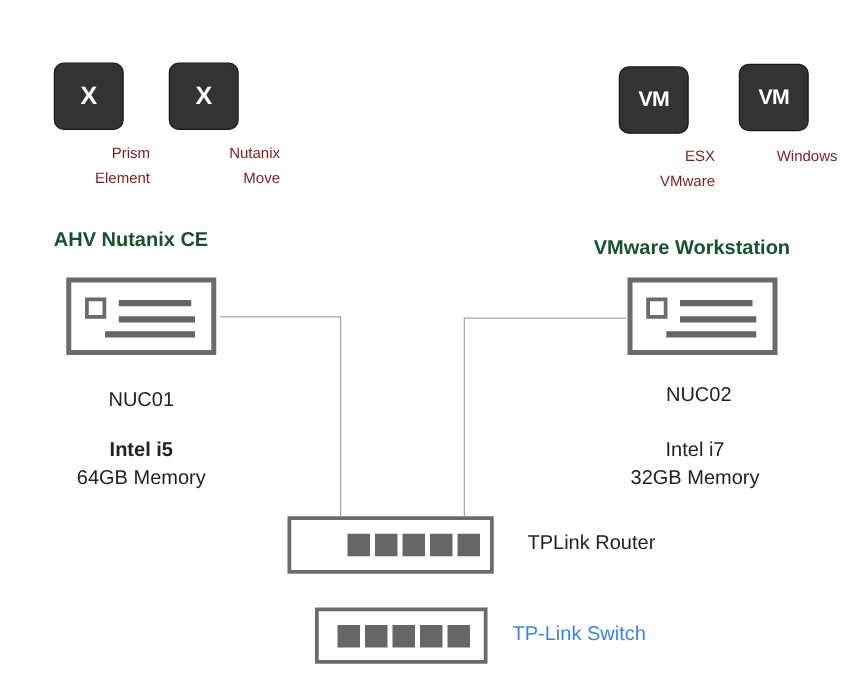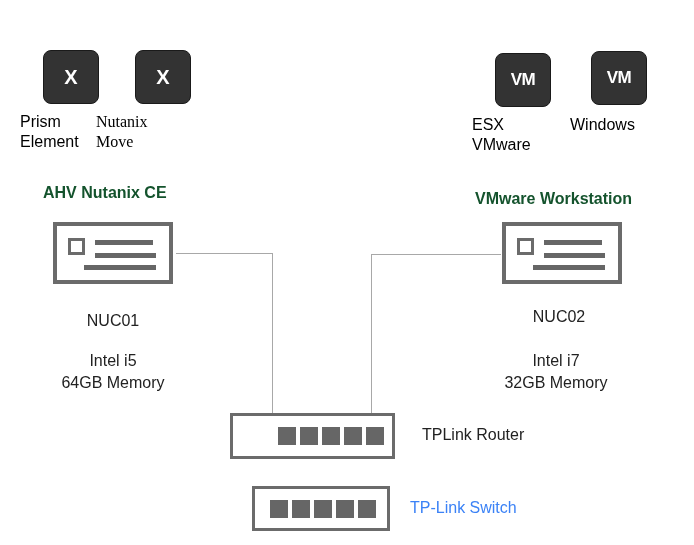--- a/index.html
+++ b/index.html
@@ -4,21 +4,21 @@
 <style>
   html, body { margin:0; padding:0; background:#ffffff; }
   body { width:694px; height:545px; position:relative; overflow:hidden;
          font-family:"Liberation Sans", sans-serif; color:#111; }
   .abs { position:absolute; }
   .tile { position:absolute; width:54px; height:52px; background:#333333;
           border:1px solid #1a1a1a; border-radius:8px; color:#ffffff;
           font-weight:bold; display:flex; align-items:center; justify-content:center; }
   .tile.x { font-size:20px; }
   .tile.vm { font-size:17px; letter-spacing:-0.5px; }
-  .tlabel { position:absolute; width:100px; text-align:left; font-size:16px; line-height:20px; color:#000000; }
+  .tlabel { position:absolute; width:100px; text-align:right; font-size:12px; line-height:20px; color:#7f1d1d; }
   .heading { position:absolute; font-weight:bold; font-size:16px; color:#14532d; }
   .server { position:absolute; width:112px; height:54px; border:4px solid #6b6b6b; background:#fff; }
   .server .sq { position:absolute; left:11px; top:12px; width:11px; height:11px; border:3px solid #6b6b6b; }
   .server .bar { position:absolute; height:5px; background:#666; }
   .plain { position:absolute; font-size:16px; line-height:22px; text-align:center; color:#222;margin-top:16px; }
   .netbox { position:absolute; border:3px solid #6b6b6b; background:#fff; }
   .port { position:absolute; width:18px; height:18px; background:#666; }
   .line { position:absolute; background:#a8a8a8; }
 </style>
 </head>
@@ -28,21 +28,21 @@
   <span>X</span>
 </div>
 <div class="tlabel" style="left:20px;top:112px;">
   <div>Prism</div>
   <div>Element</div>
 </div>
 
 <div class="tile x" style="left:135px;top:50px;">
   <span>X</span>
 </div>
-<div class="tlabel" style="left:96px;top:112px;font-family:Liberation Serif, serif;">
+<div class="tlabel" style="left:124px;top:112px;">
   <div>Nutanix</div>
   <div>Move</div>
 </div>
 
 <div class="tile vm" style="left:495px;top:53px;">
   <span>VM</span>
 </div>
 <div class="tlabel" style="left:472px;top:115px;">
   <div>ESX</div>
   <div>VMware</div>
@@ -63,21 +63,21 @@
 <div class="line" style="left:371px;top:254px;width:130px;height:1px;"></div>
 <div class="line" style="left:371px;top:254px;width:1px;height:160px;"></div>
 
 <div class="server" style="left:53px;top:222px;">
   <div class="sq"></div>
   <div class="bar" style="left:38px;top:14px;width:58px;"></div>
   <div class="bar" style="left:38px;top:27px;width:61px;"></div>
   <div class="bar" style="left:27px;top:39px;width:72px;"></div>
 </div>
 <div class="plain" style="left:53px;top:294px;width:120px;">NUC01</div>
-<div class="plain" style="left:43px;top:334px;width:140px;">Intel i5</div>
+<div class="plain" style="left:43px;top:334px;width:140px;font-weight:bold;">Intel i5</div>
 <div class="plain" style="left:43px;top:356px;width:140px;">64GB Memory</div>
 
 <div class="server" style="left:502px;top:222px;">
   <div class="sq"></div>
   <div class="bar" style="left:38px;top:14px;width:58px;"></div>
   <div class="bar" style="left:38px;top:27px;width:61px;"></div>
   <div class="bar" style="left:27px;top:39px;width:72px;"></div>
 </div>
 <div class="plain" style="left:499px;top:290px;width:120px;">NUC02</div>
 <div class="plain" style="left:486px;top:334px;width:140px;">Intel i7</div>

